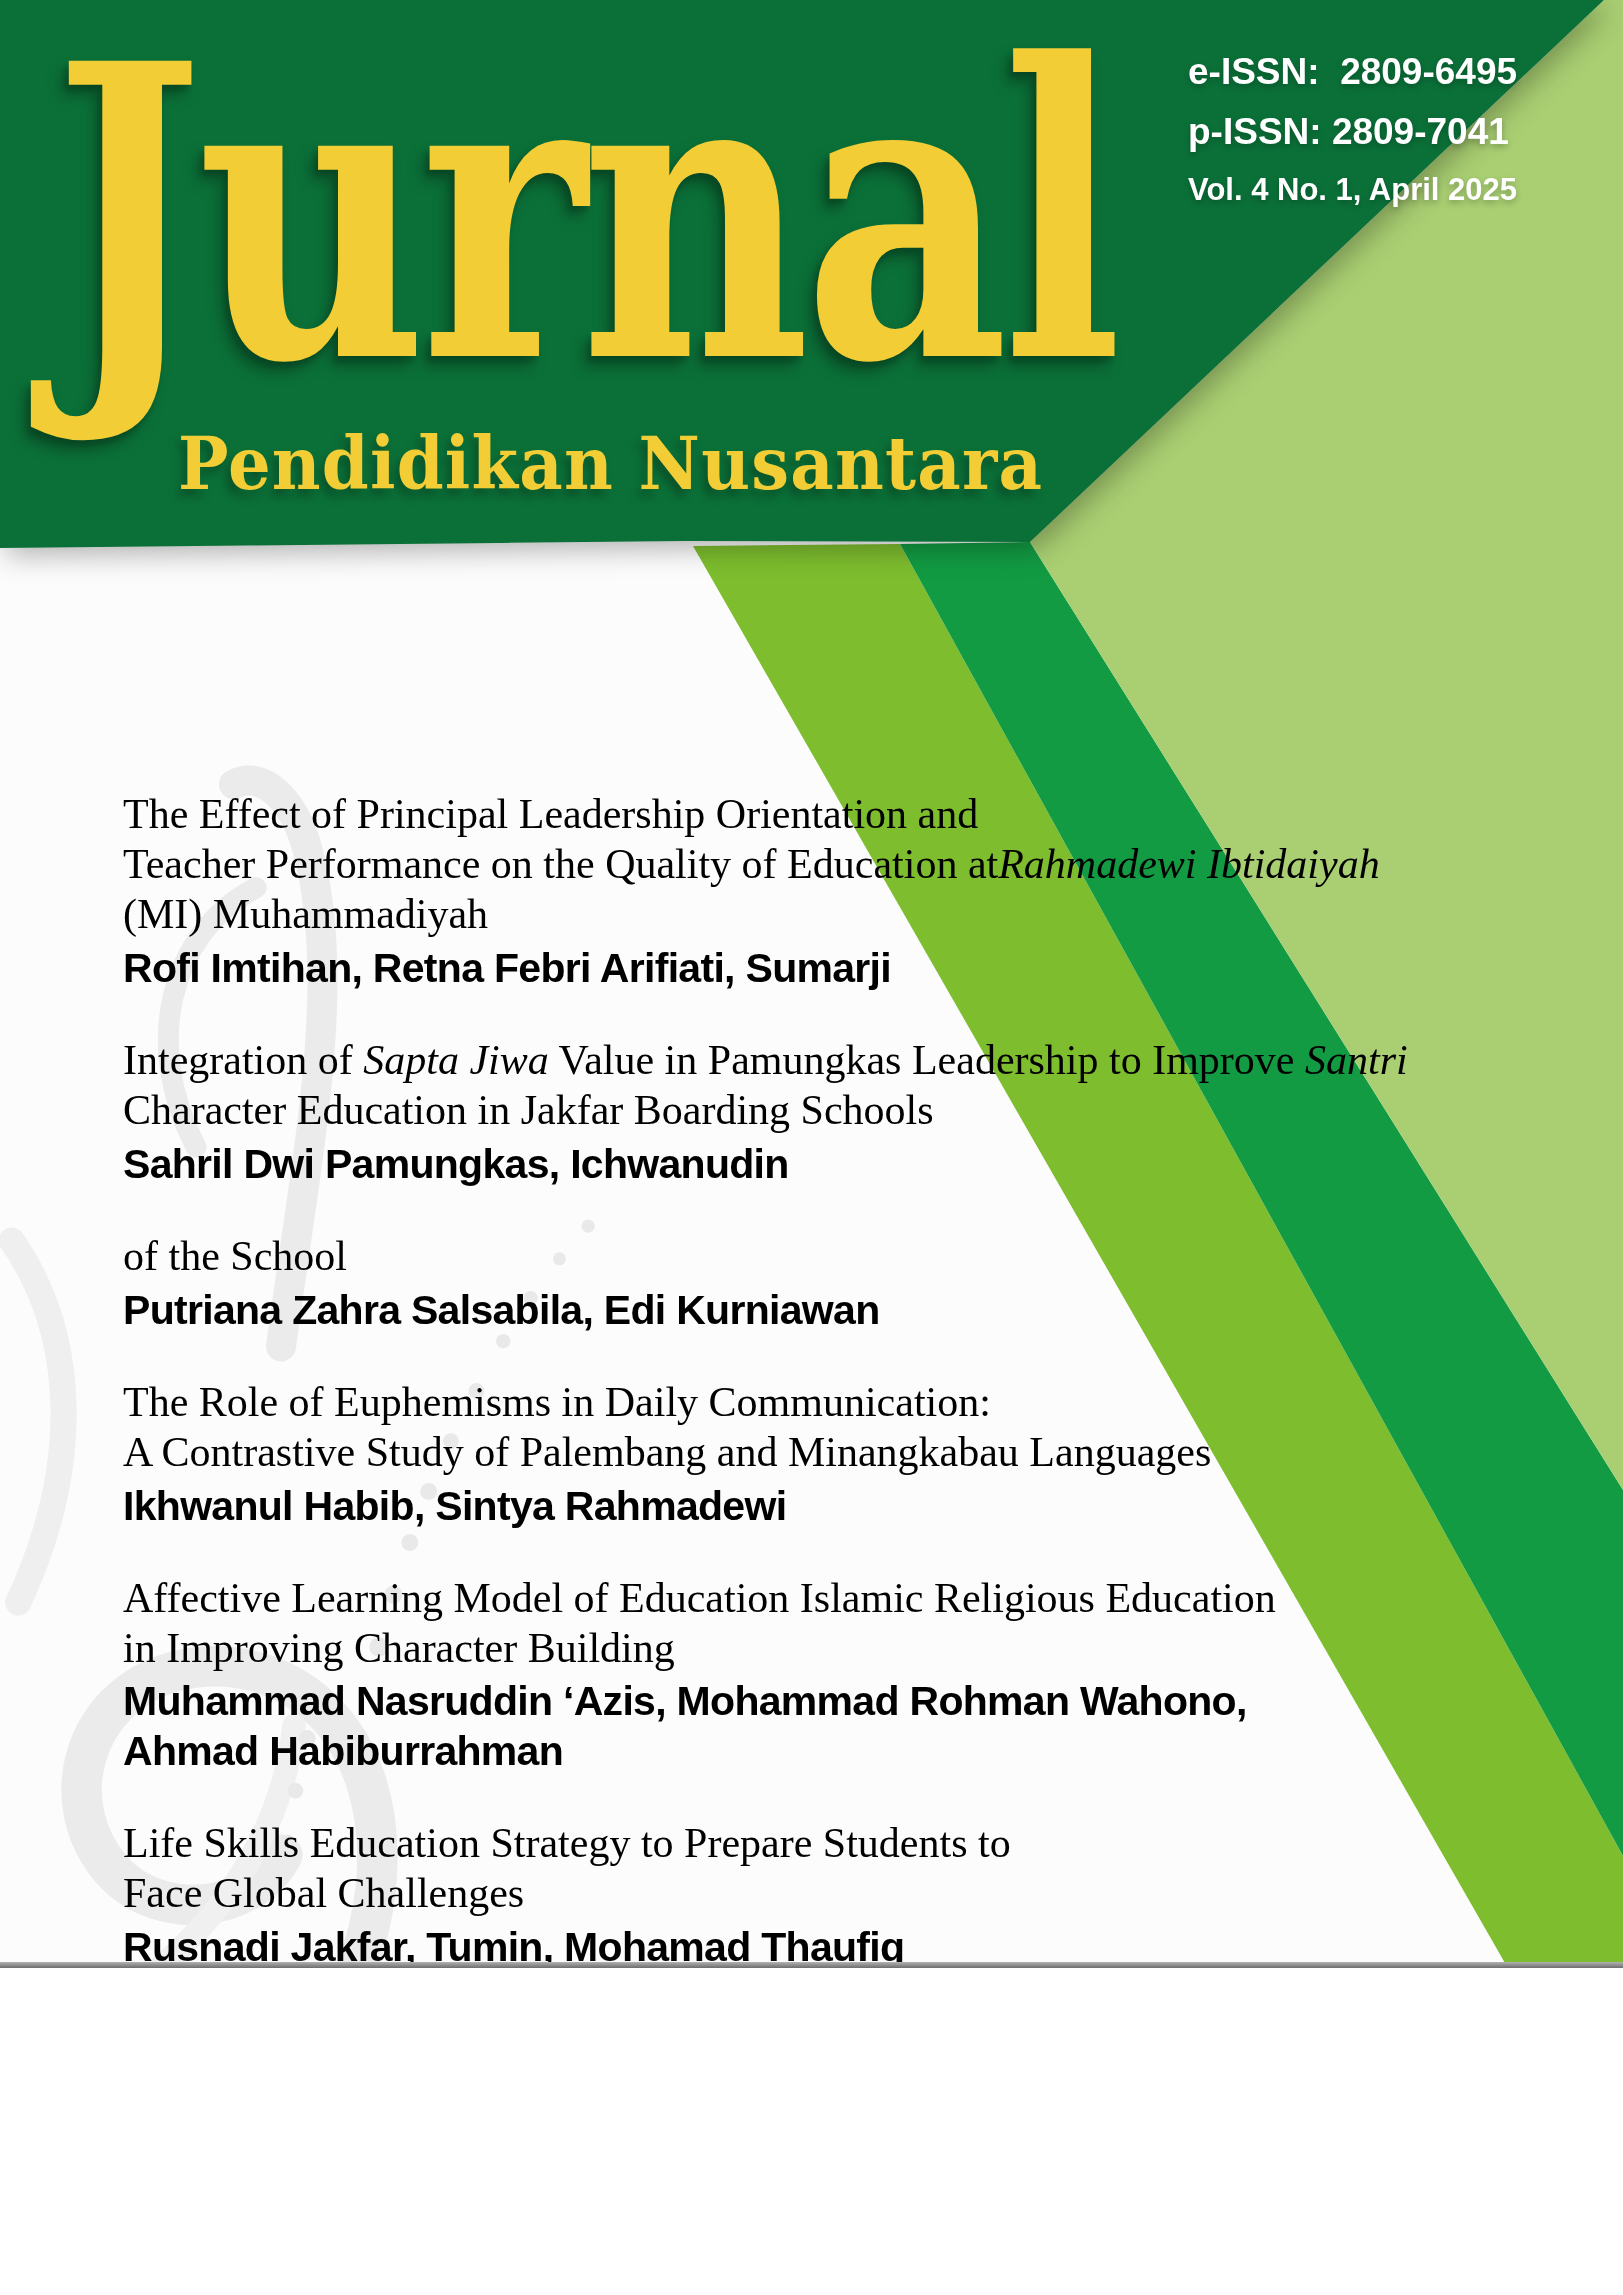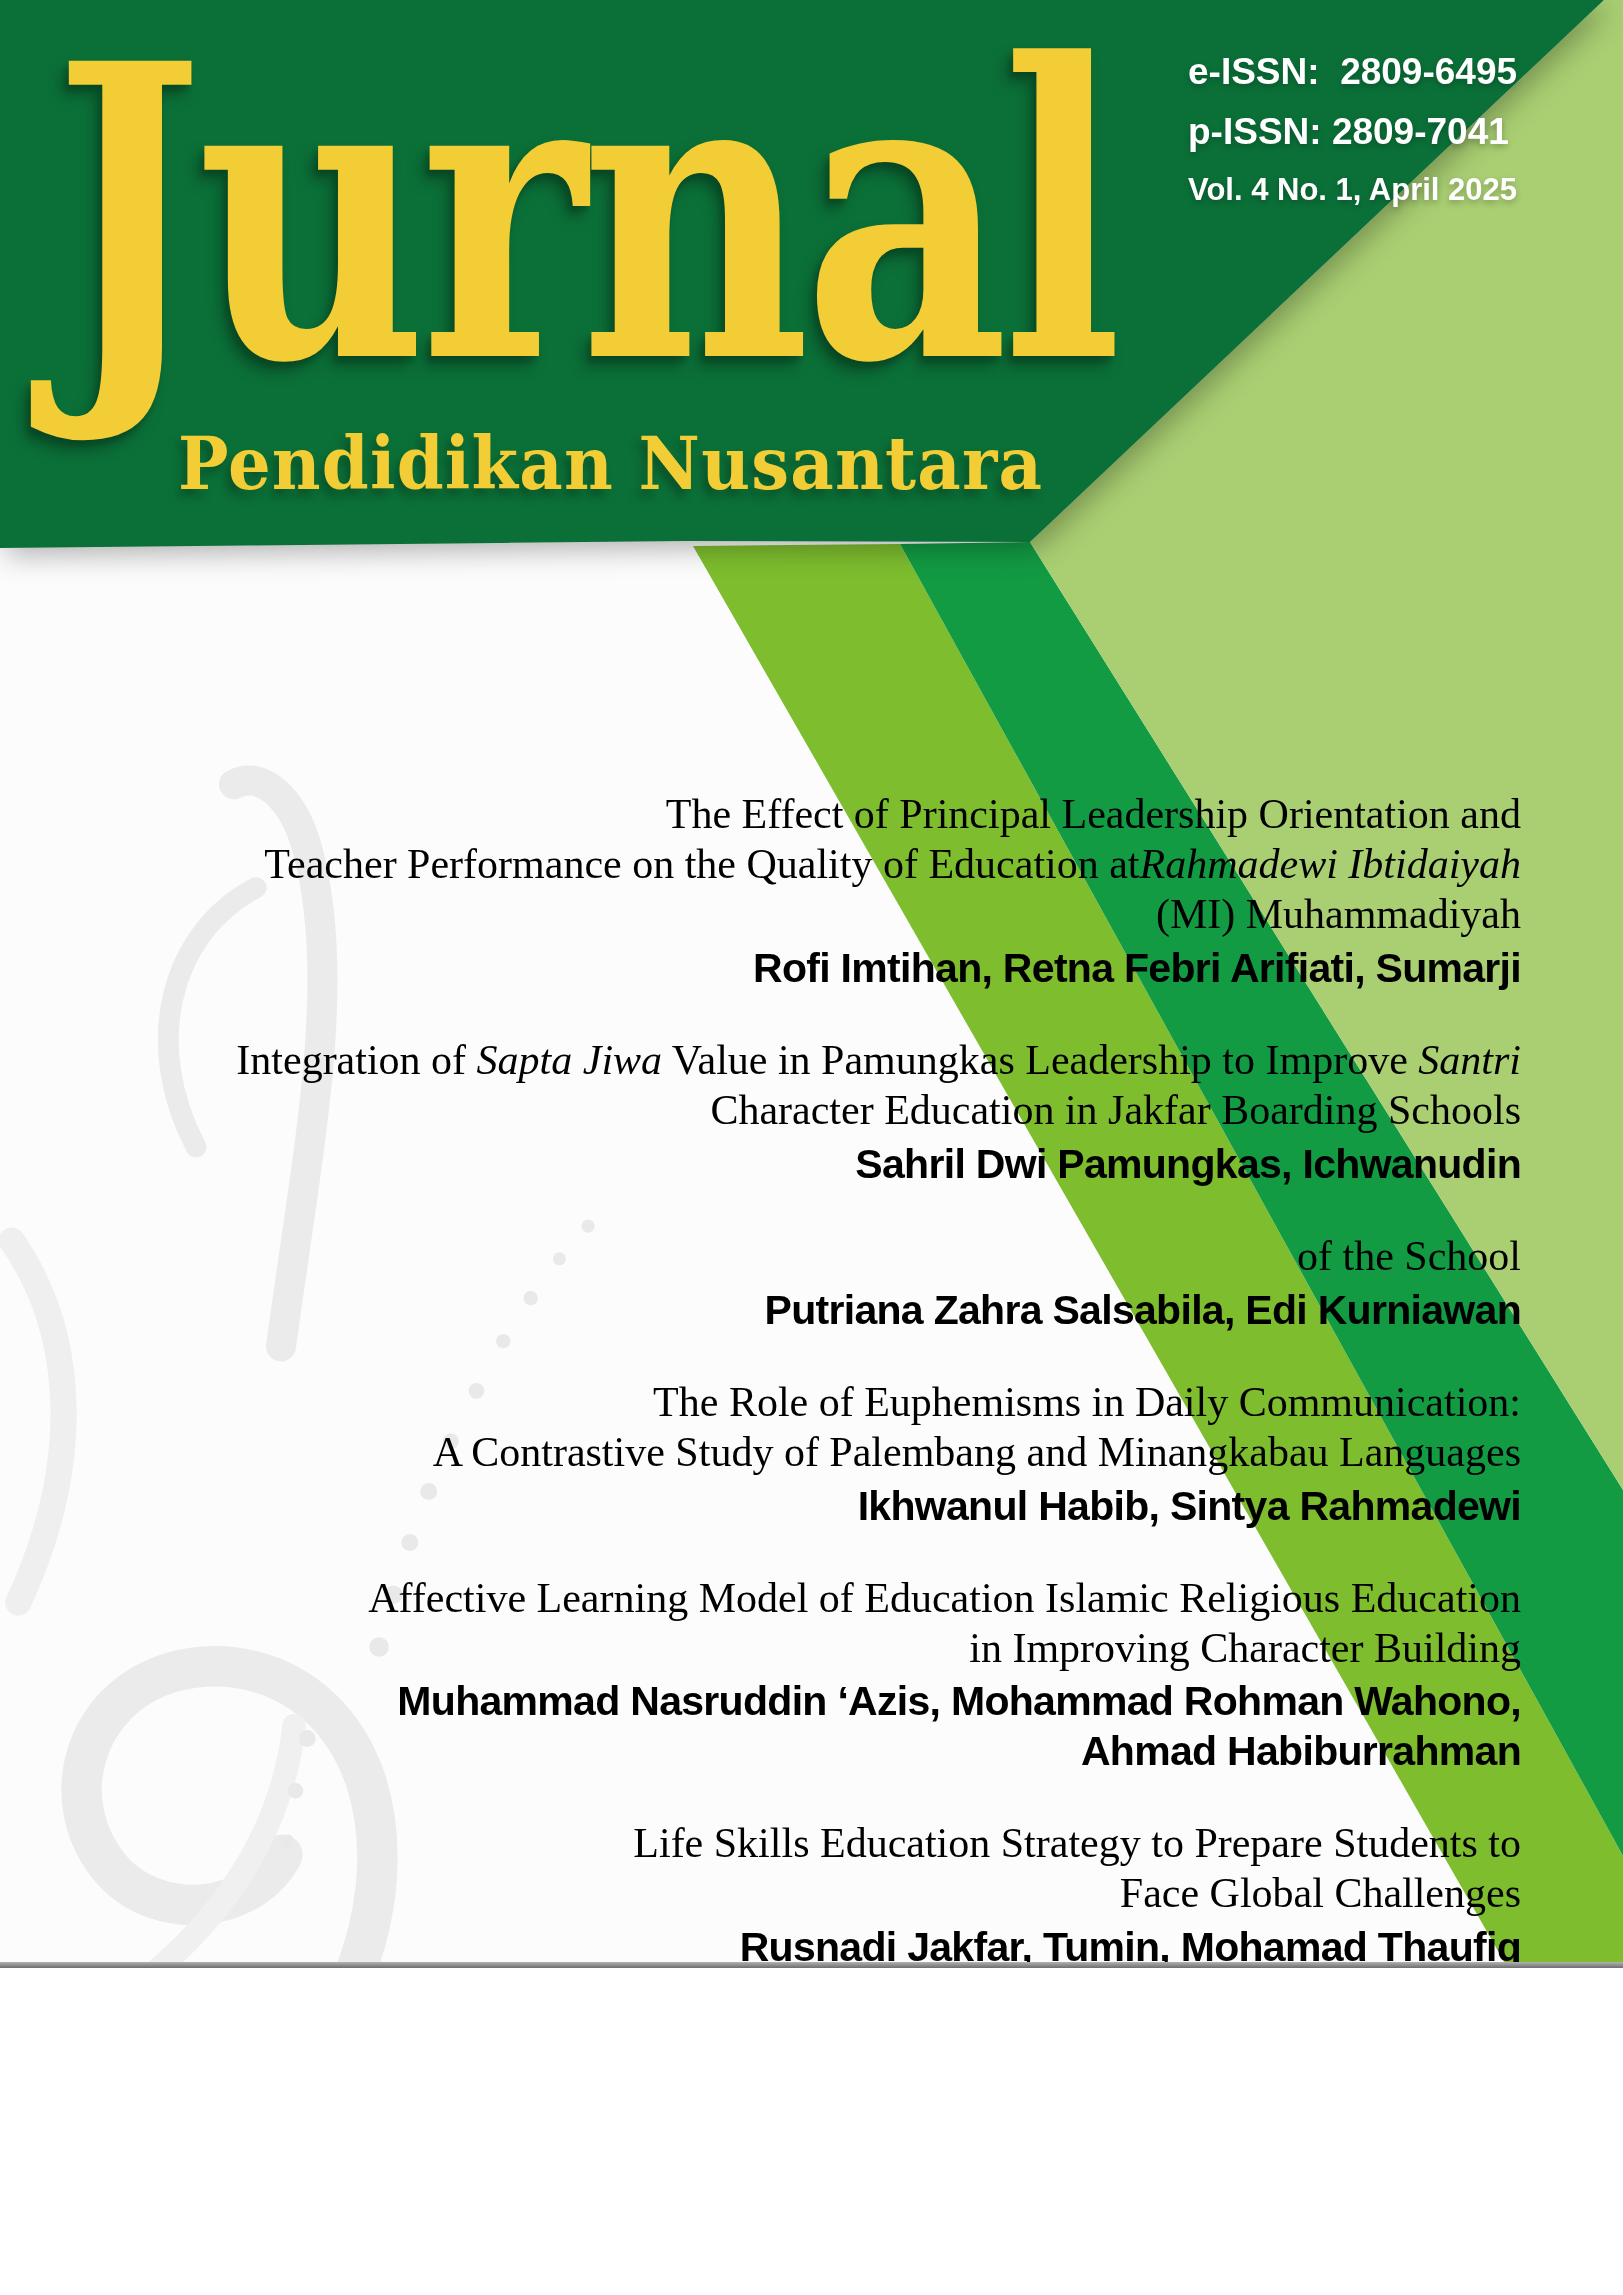--- a/index.html
+++ b/index.html
@@ -61,22 +61,22 @@
     position:absolute;left:1188px;top:50px;z-index:7;
     color:var(--c-issn-white,#ffffff);
     font-family:"Liberation Sans", sans-serif;font-weight:700;
     text-shadow:0 3.3px 5.9px rgba(0,0,0,0.25);
   }
   .issn-line{font-size:37px;line-height:44px;white-space:pre;}
   .issn-line.p{margin-top:16.3px;}
   .vol-line{font-size:31px;line-height:38px;margin-top:17px;white-space:pre;}
   
   .articles{
-    position:absolute;left:110px;top:789px;width:1411px;z-index:6;
-    text-align:right;color:var(--c-text-black,#000000);
+    position:absolute;left:123px;top:789px;width:1411px;z-index:6;
+    text-align:left;color:var(--c-text-black,#000000);
   }
   .article{margin:0 0 42px 0;}
   .article-title{
     font-family:"Liberation Serif", serif;
     font-size:42px;line-height:50px;font-weight:400;
   }
   .article-title .it{font-style:italic;}
   .article-authors{
     margin-top:3.9px;
     font-family:"Liberation Sans", sans-serif;font-weight:700;

